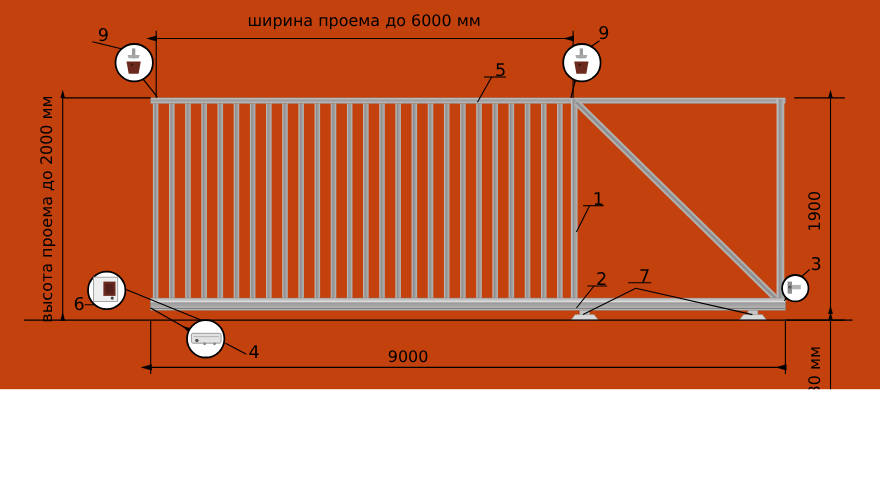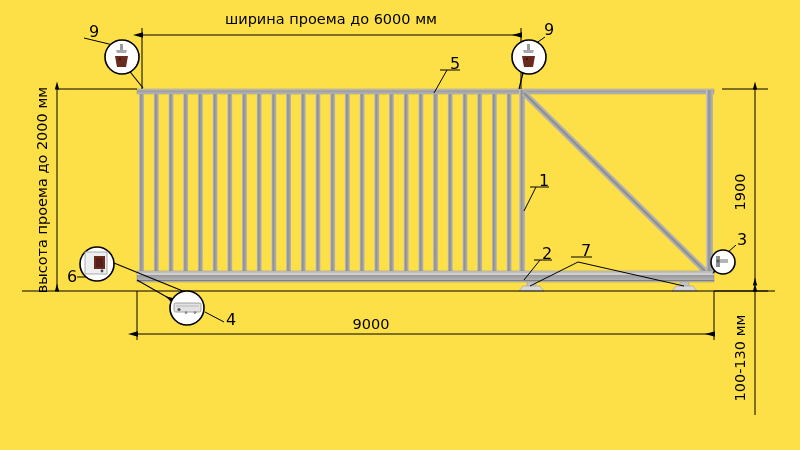--- a/index.html
+++ b/index.html
@@ -3,22 +3,22 @@
 <meta charset="utf-8">
 <style>
   html, body {
     margin: 0;
     padding: 0;
     background: #ffffff;
   }
   #drawing {
     position: relative;
     width: 800px;
-    height: 450px;
-    background: #fde047;
+    height: 354px;
+    background: #c2410c;
     font-family: "DejaVu Sans", "Liberation Sans", sans-serif;
     overflow: hidden;
   }
   #drawing svg {
     position: absolute;
     left: 0;
     top: 0;
   }
   .dim-text, .callout-text {
     font-family: "DejaVu Sans", "Liberation Sans", sans-serif;

